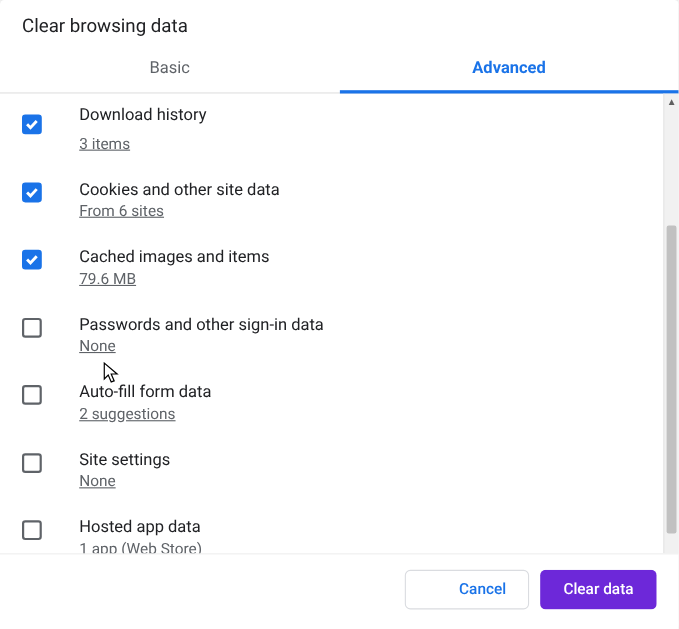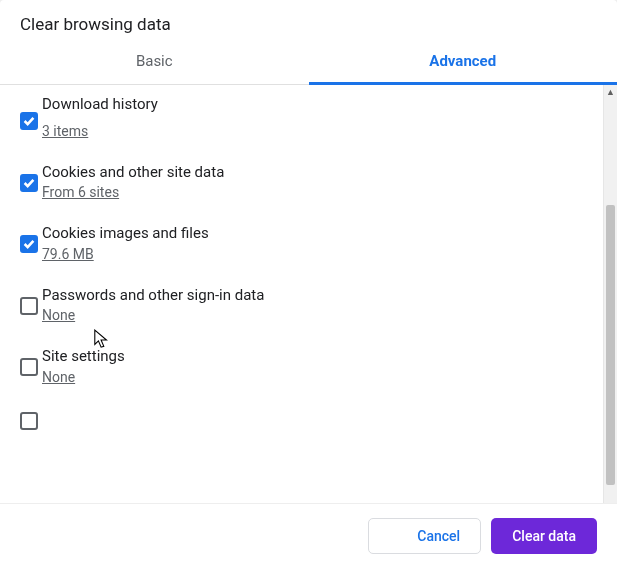--- a/index.html
+++ b/index.html
@@ -79,22 +79,22 @@
   .scrollbar-thumb {
     position: absolute;
     left: 2px; right: 2px;
     top: 120px;
     height: 280px;
     background: #c1c1c1;
     border-radius: 2px;
   }
   .item {
     display: flex;
-    align-items: center;
-    gap: 4px;
+    align-items: flex-start;
+    gap: 34px;
     padding: 10px 0 14px 0;
   }
   .item.cut .item-title {
     position: relative;
     top: -6px;
   }
   .checkbox {
     width: 18px;
     height: 18px;
     border: 2px solid #5f6368;
@@ -209,49 +209,62 @@
         </div>
       </div>
 
       <div class="item">
         <div class="checkbox checked">
           <svg viewBox="0 0 16 16">
               <polyline points="3,8 6.5,11.5 13,4.5"></polyline>
             </svg>
         </div>
         <div class="item-text">
-          <div class="item-title">Cookies images and files</div>
+          <div class="item-title">Cached images and items</div>
           <div class="item-sub">79.6 MB</div>
         </div>
       </div>
 
       <div class="item">
         <div class="checkbox">
           
         </div>
         <div class="item-text">
           <div class="item-title">Passwords and other sign-in data</div>
           <div class="item-sub">None</div>
         </div>
       </div>
 
+      <div class="item">
+        <div class="checkbox">
+          
+        </div>
+        <div class="item-text">
+          <div class="item-title">Auto-fill form data</div>
+          <div class="item-sub">2 suggestions</div>
+        </div>
+      </div>
 
       <div class="item">
         <div class="checkbox">
           
         </div>
         <div class="item-text">
           <div class="item-title">Site settings</div>
           <div class="item-sub">None</div>
         </div>
       </div>
 
       <div class="item">
         <div class="checkbox">
           
+        </div>
+        <div class="item-text">
+          <div class="item-title">Hosted app data</div>
+          <div class="item-sub">1 app (Web Store)</div>
         </div>
       </div>
 
       <svg class="cursor" viewBox="0 0 20 24">
         <path d="M2 1 L2 17 L6 13 L9 20 L12 19 L9 12 L15 12 Z" fill="#fff" stroke="#000" stroke-width="1.2"></path>
       </svg>
 
     </div>
     <div class="scrollbar-track">
       <div class="scrollbar-up">▲</div>

